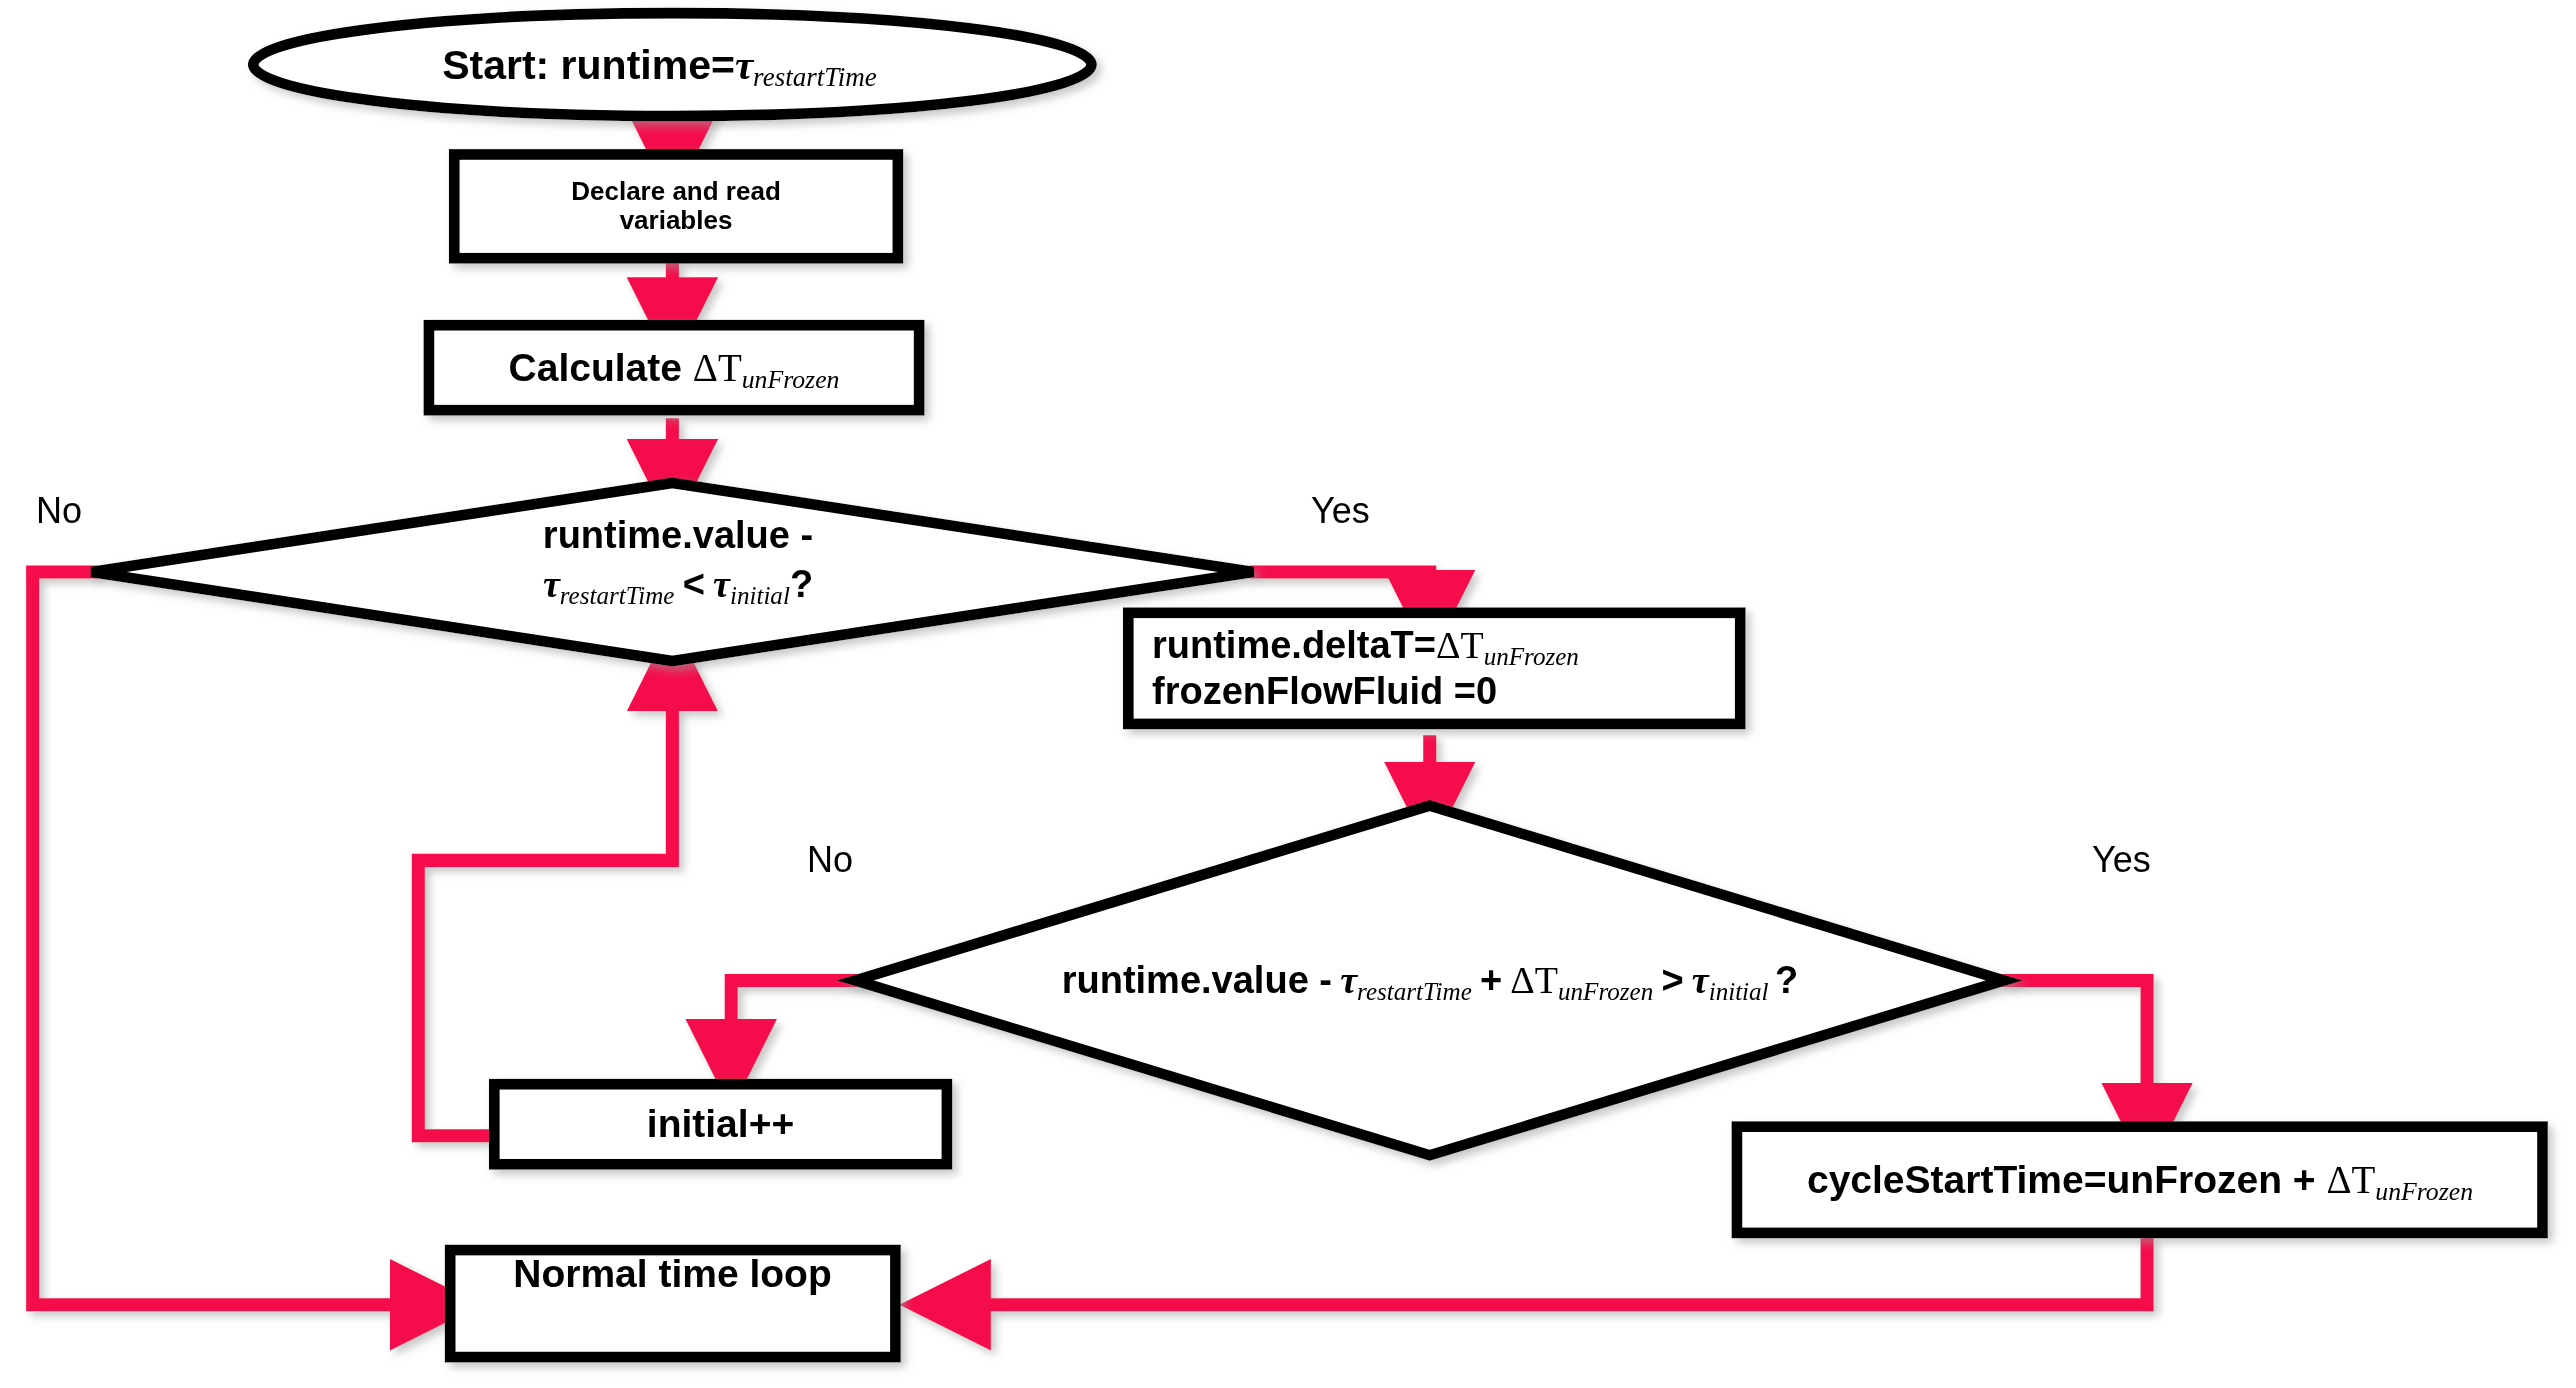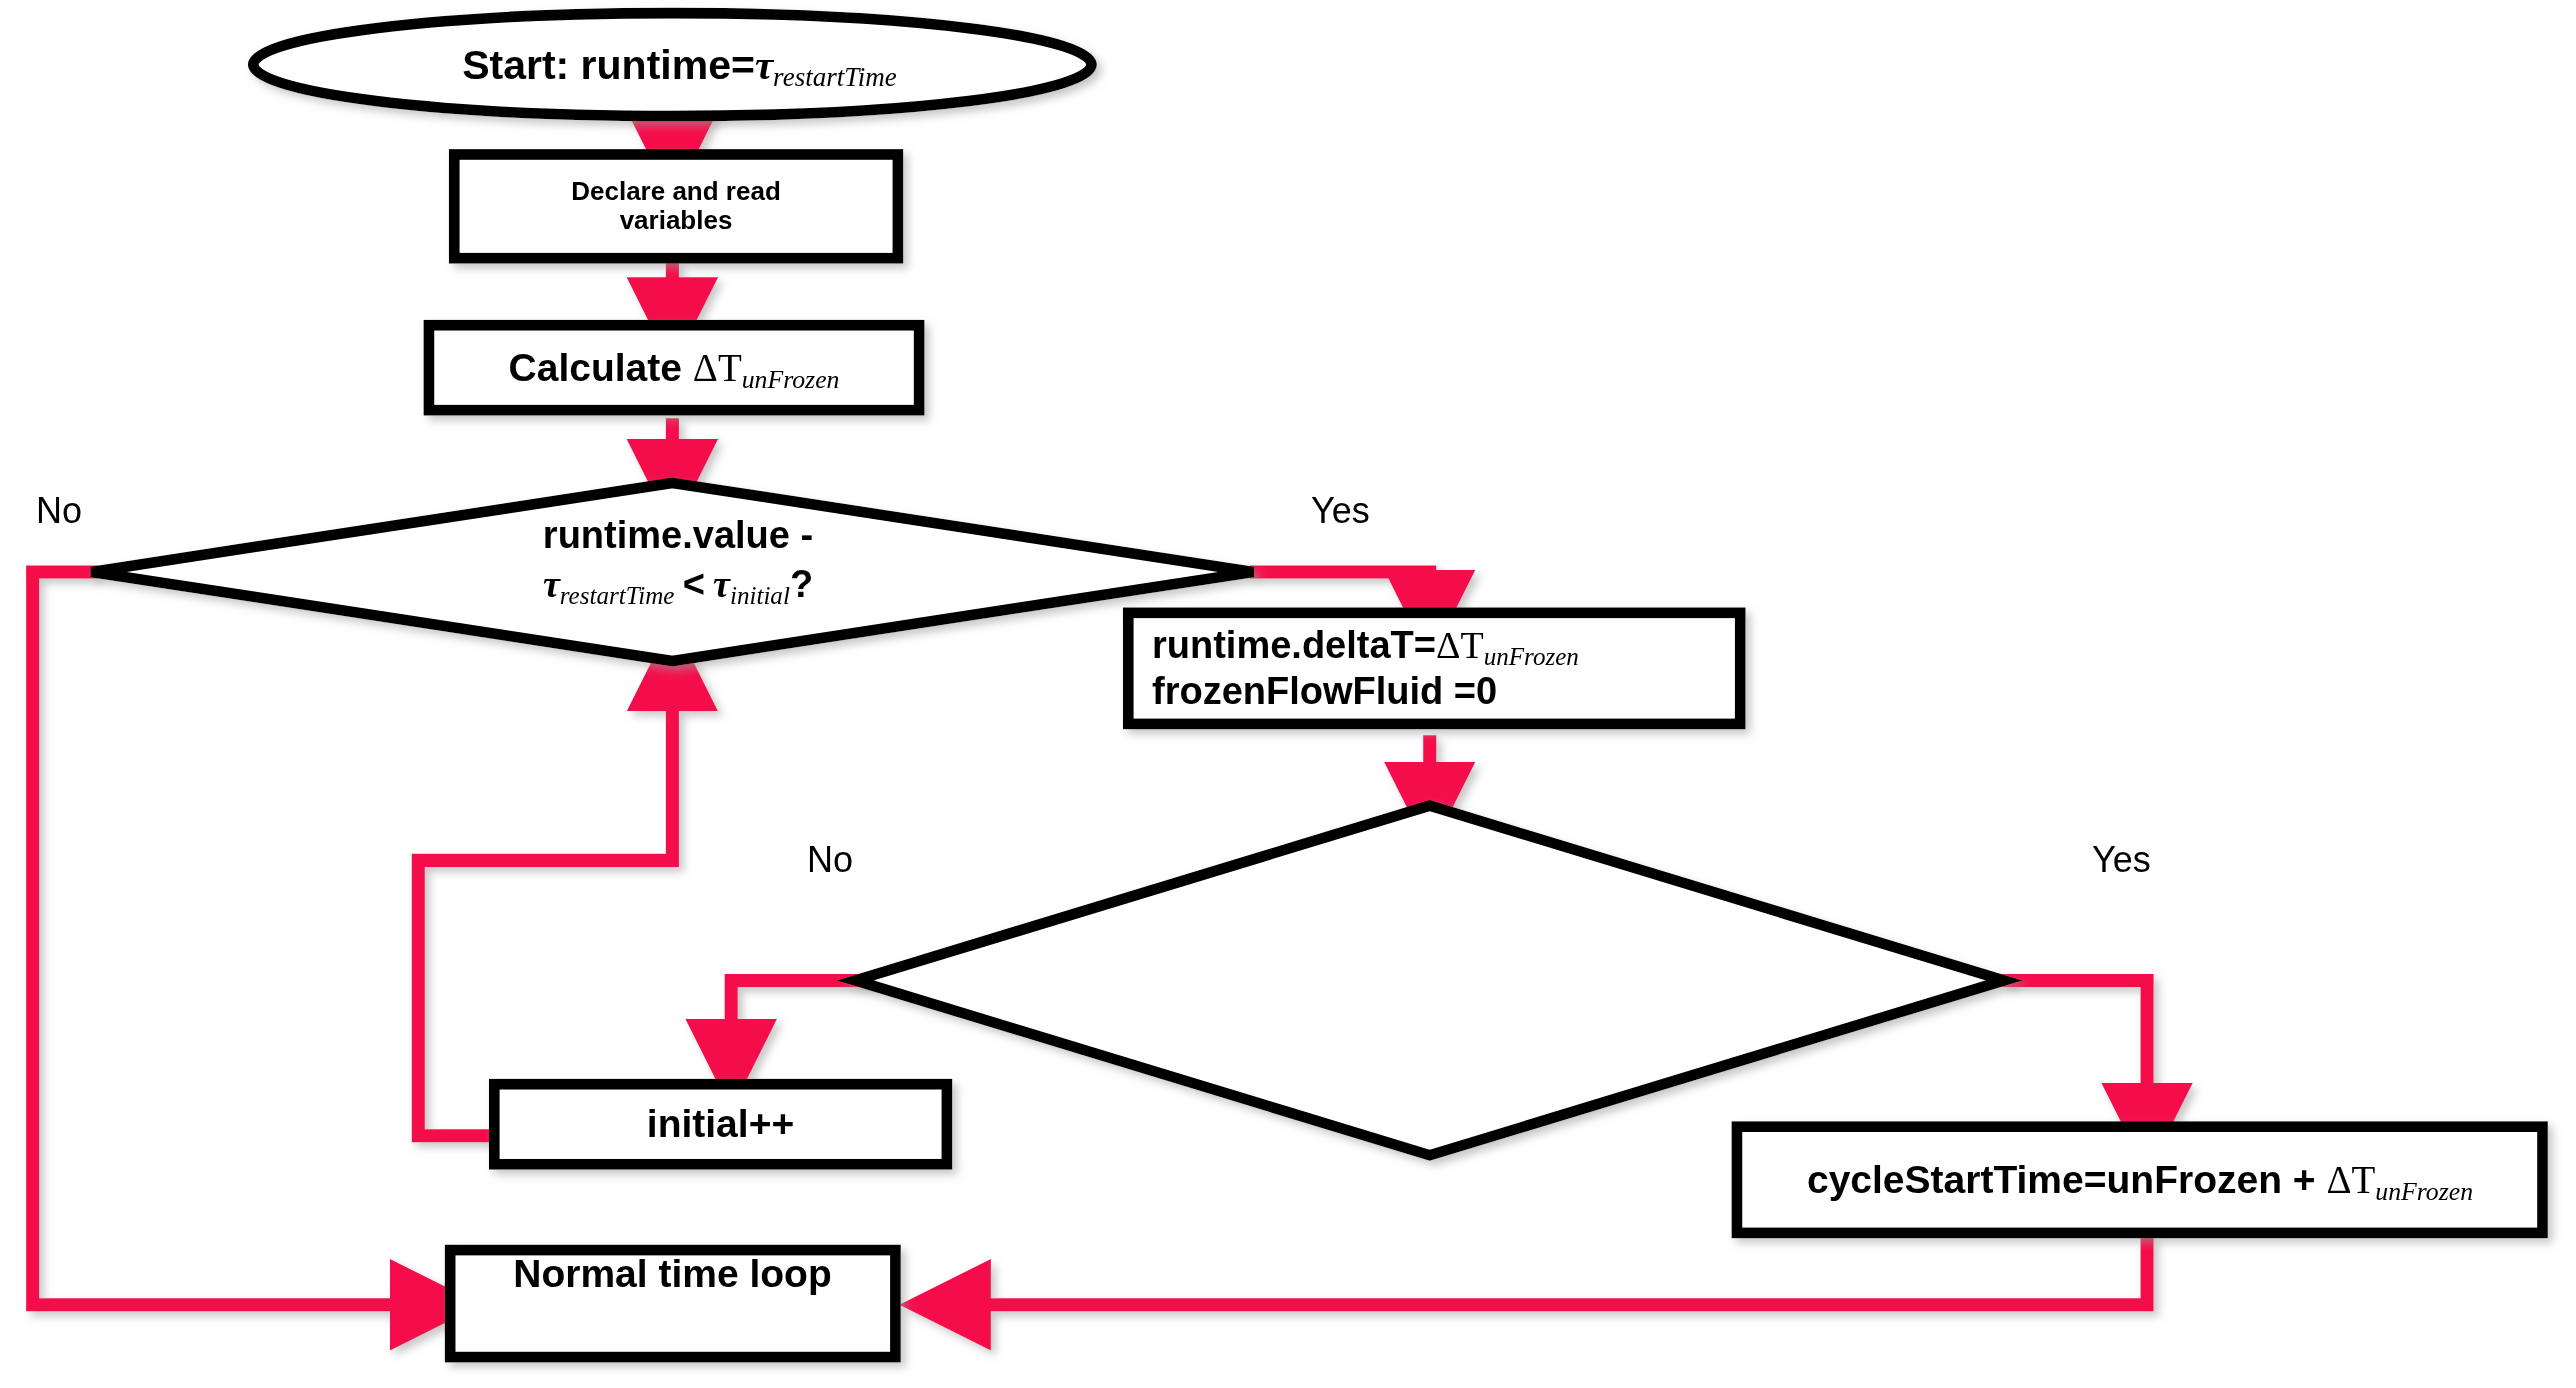--- a/index.html
+++ b/index.html
@@ -121,21 +121,21 @@
       <rect x="525" y="398" width="600" height="104"></rect>
       <polygon points="823,591 1534,700 823,809 112,700"></polygon>
       <rect x="1381" y="750" width="749" height="136"></rect>
       <polygon points="1750,986 2453,1200 1750,1414 1047,1200"></polygon>
       <rect x="605" y="1327" width="554" height="98"></rect>
       <rect x="2126" y="1379" width="986" height="130"></rect>
       <rect x="551" y="1530" width="545" height="131"></rect>
     </g>
   </svg>
 
-  <div class="node-label" style="left:342px; top:36px; width:675px; height:59px; font-size:41px;">
+  <div class="node-label" style="left:322px; top:36px; width:675px; height:59px; font-size:41px;">
     <span><span>Start: runtime=</span><span class="mi">τ</span><sub class="ms">restartTime</sub></span>
   </div>
 
   <div class="node-label multiline" style="left:454px; top:154px; width:444px; height:104px; font-size:26px;">
     <span>Declare and read</span>
     <span>variables</span>
   </div>
 
   <div class="node-label" style="left:429px; top:325px; width:490px; height:85px; font-size:39px;">
     <span><span>Calculate </span><span class="mup">ΔT</span><sub class="ms">unFrozen</sub></span>
@@ -144,20 +144,23 @@
   <div class="node-label multiline" style="left:351px; top:507px; width:654px; height:105px; font-size:38px;">
     <span>runtime.value -</span>
     <span style="margin-top:6.5px;"><span class="mi">τ</span><sub class="ms">restartTime</sub><span class="op" style="margin:0 8.2px;">&lt;</span><span class="mi">τ</span><sub class="ms">initial</sub><span class="op">?</span></span>
   </div>
 
   <div class="node-label multiline leftalign" style="left:1152px; top:617px; width:572px; height:103px; font-size:38px; justify-content:center;">
     <span><span>runtime.deltaT=</span><span class="mup">ΔT</span><sub class="ms">unFrozen</sub></span>
     <span style="margin-top:3.3px;">frozenFlowFluid  =0</span>
   </div>
 
+  <div class="node-label" style="left:940px; top:950px; width:980px; height:60px; font-size:38px;">
+    <span><span>runtime.value -</span><span class="mi" style="margin-left:8.2px;">τ</span><sub class="ms">restartTime</sub><span class="op" style="margin:0 8.2px;">+</span><span class="mup">ΔT</span><sub class="ms">unFrozen</sub><span class="op" style="margin:0 8.2px;">&gt;</span><span class="mi">τ</span><sub class="ms">initial</sub><span class="op" style="margin-left:6.5px;">?</span></span>
+  </div>
 
   <div class="node-label" style="left:494px; top:1084px; width:453px; height:80px; font-size:39px;">
     <span>initial++</span>
   </div>
 
   <div class="node-label" style="left:1737px; top:1127px; width:806px; height:106px; font-size:39px;">
     <span><span>cycleStartTime=unFrozen + </span><span class="mup">ΔT</span><sub class="ms">unFrozen</sub></span>
   </div>
 
   <div class="node-label" style="left:450px; top:1220px; width:445px; height:107px; font-size:39px;">

